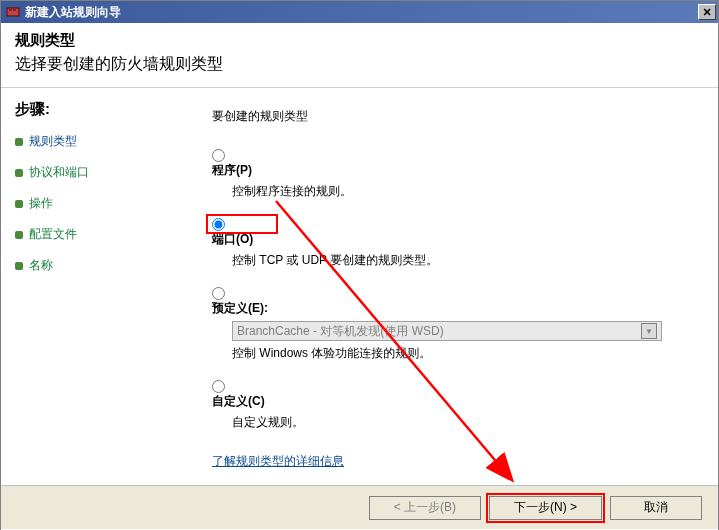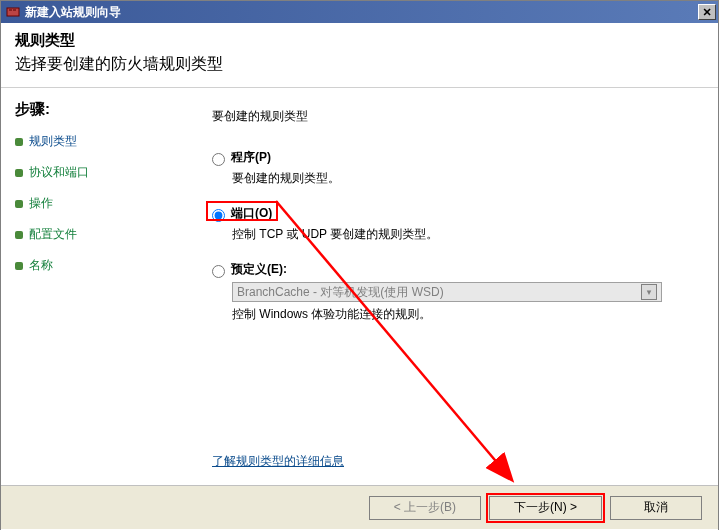--- a/index.html
+++ b/index.html
@@ -14,21 +14,21 @@
 .header-area .subtitle { font-size: 16px; color: #000; }
 .body { display: flex; height: calc(100% - 22px - 54px); background: #fff; }
 .sidebar { width: 185px; padding: 12px 10px 0 14px; background: #fff; }
 .sidebar .steps-title { font-size: 15px; font-weight: bold; margin-bottom: 14px; }
 .step-item { display: flex; align-items: center; font-size: 12px; margin-bottom: 14px; color: #15803d; cursor: pointer; }
 .step-item.current { color: #0a4b8c; }
 .bullet { width: 8px; height: 8px; background: #4a8a3a; border-radius: 2px; margin-right: 6px; flex-shrink: 0; }
 .main { flex: 1; padding: 20px 28px 0 26px; position: relative; background:#fff; }
 .main .prompt { font-size: 12px; margin-bottom: 24px; }
 .opt-group { margin-bottom: 18px; font-size: 12px; }
-.opt-line { display: flex; align-items: flex-end; margin-bottom: 4px; }
+.opt-line { display: flex; align-items: flex-start; margin-bottom: 4px; flex-direction: column; }
 .opt-line input[type=radio] { margin-right: 6px; }
 .opt-label { font-weight: bold; }
 .opt-desc { margin-left: 20px; color: #000; font-size: 12px; }
 .select-box { margin: 4px 0 4px 20px; width: 430px; height: 20px; border: 1px solid #a0a0a0; background: #e8e8e8; color: #808080; font-size: 12px; padding: 2px 4px; display: flex; align-items: center; justify-content: space-between; }
 .select-box .dd-btn { width: 16px; height: 16px; background: #dcdcdc; border:1px solid #808080; display:flex; align-items:center; justify-content:center; font-size:9px; }
 .learn-link { color: #0a4b8c; font-size: 12px; text-decoration: underline; cursor: pointer; position: absolute; bottom: 70px; left: 26px; }
 .footer { position: absolute; bottom: 0; left: 0; right: 0; height: 44px; background: #ece9d8; border-top: 1px solid #c0c0c0; display: flex; align-items: center; justify-content: flex-end; padding-right: 16px; gap: 8px; }
 .btn { min-width: 92px; height: 24px; font-size: 12px; background: #ece9d8; border: 1px solid #808080; cursor: pointer; padding: 0 24px; }
 .btn.disabled { color: #808080; cursor: default; }
 .highlight-next { outline: 2px solid #ff0000; outline-offset: 1px; }
@@ -85,21 +85,21 @@
     </div>
 
     <div class="main">
       <div class="prompt">要创建的规则类型</div>
 
       <div class="opt-group">
         <div class="opt-line">
           <input type="radio" name="ruletype" style="">
           <span class="opt-label">程序(P)</span>
         </div>
-        <div class="opt-desc">要创建的规则类型。</div>
+        <div class="opt-desc">控制程序连接的规则。</div>
       </div>
 
       <div class="opt-group" style="position:relative;">
         <div class="highlight-radio" style="left:-6px; top:-4px; width:72px; height:20px;"></div>
         <div class="opt-line">
           <input type="radio" name="ruletype" checked="" style="">
           <span class="opt-label">端口(O)</span>
         </div>
         <div class="opt-desc">控制 TCP 或 UDP 要创建的规则类型。</div>
       </div>
@@ -109,20 +109,27 @@
           <input type="radio" name="ruletype" style="">
           <span class="opt-label">预定义(E):</span>
         </div>
         <div class="select-box">
           <span>BranchCache - 对等机发现(使用 WSD)</span>
           <span class="dd-btn">▾</span>
         </div>
         <div class="opt-desc">控制 Windows 体验功能连接的规则。</div>
       </div>
 
+      <div class="opt-group">
+        <div class="opt-line">
+          <input type="radio" name="ruletype" style="">
+          <span class="opt-label">自定义(C)</span>
+        </div>
+        <div class="opt-desc">自定义规则。</div>
+      </div>
 
       <a class="learn-link">了解规则类型的详细信息</a>
 
     </div>
   </div>
 
   <div class="footer">
     <button class="btn disabled" disabled="">&lt; 上一步(B)</button>
     <button class="btn highlight-next">下一步(N) &gt;</button>
     <button class="btn">取消</button>

